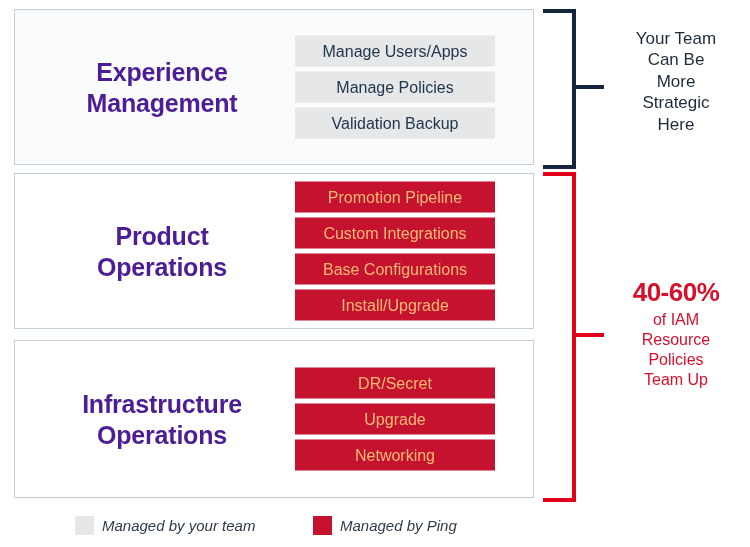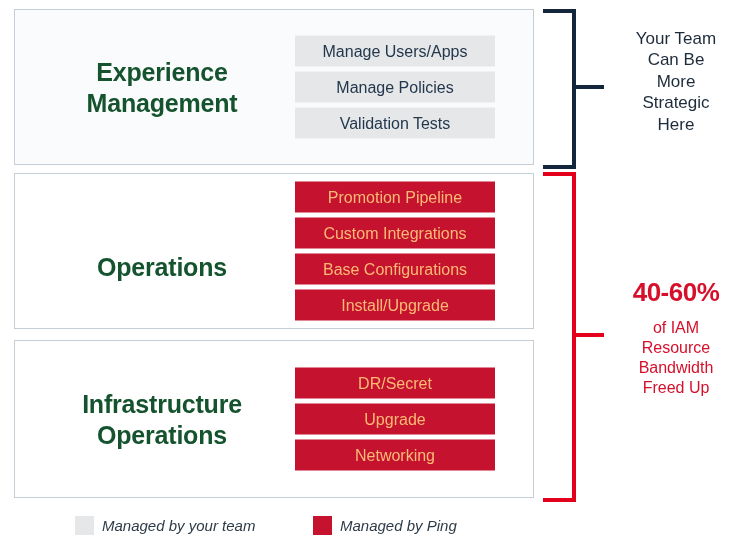--- a/index.html
+++ b/index.html
@@ -37,21 +37,21 @@
   .cat-title {
     position: absolute;
     left: 18px;
     top: 50%;
     transform: translateY(-50%);
     width: 258px;
     text-align: center;
     font-weight: bold;
     font-size: 25px;
     line-height: 1.22;
-    color: #14532d;
+    color: #4c1d95;
     letter-spacing: -0.2px;
   }
 
   .pill-stack {
     position: absolute;
     left: 280px;
     top: 50%;
     transform: translateY(-50%);
     width: 200px;
     display: flex;
@@ -112,21 +112,21 @@
   }
   .callout.red {
     color: #d6102b;
     font-size: 16px;
   }
   .callout .big {
     display: block;
     font-size: 26px;
     font-weight: bold;
     letter-spacing: -0.5px;
-    margin-bottom: 9px;
+    margin-bottom: 1px;
   }
   .callout .line { display: block; }
 
   
   .legend {
     position: absolute;
     left: 0;
     top: 512px;
     width: 750px;
     height: 26px;
@@ -159,27 +159,27 @@
 <div class="canvas">
 
   <div class="cat-box" style="left:14px; top:9px; width:520px; height:156px;">
     <div class="cat-title">
       <span class="line">Experience</span><br>
       <span class="line">Management</span>
     </div>
     <div class="pill-stack">
       <div class="pill gray">Manage Users/Apps</div>
       <div class="pill gray">Manage Policies</div>
-      <div class="pill gray">Validation Tests</div>
+      <div class="pill gray">Validation Backup</div>
     </div>
   </div>
 
   <div class="cat-box plain" style="left:14px; top:173px; width:520px; height:156px;">
     <div class="cat-title">
-      <br>
+      <span class="line">Product</span><br>
       <span class="line">Operations</span>
     </div>
     <div class="pill-stack">
       <div class="pill red">Promotion Pipeline</div>
       <div class="pill red">Custom Integrations</div>
       <div class="pill red">Base Configurations</div>
       <div class="pill red">Install/Upgrade</div>
     </div>
   </div>
 
@@ -214,22 +214,22 @@
     <div class="bar-top" style="left:0px;  top:0px;   width:33px;"></div>
     <div class="spine" style="left:29px; top:0px;   height:330px;"></div>
     <div class="bar-bottom" style="left:0px;  top:326px; width:33px;"></div>
     <div class="tick" style="left:29px; top:161px; width:32px;"></div>
   </div>
 
   <div class="callout red" style="left:608px; top:276px; width:136px;">
     <span class="big">40-60%</span>
     <span class="line">of IAM</span>
     <span class="line">Resource</span>
-    <span class="line">Bandwidth</span>
-    <span class="line">Freed Up</span>
+    <span class="line">Policies</span>
+    <span class="line">Team Up</span>
   </div>
 
   <div class="legend">
     <div class="legend-item" style="left:75px;">
       <span class="legend-swatch gray"></span>
       <span class="legend-label">Managed by your team</span>
     </div>
     <div class="legend-item" style="left:313px;">
       <span class="legend-swatch red"></span>
       <span class="legend-label">Managed by Ping</span>

